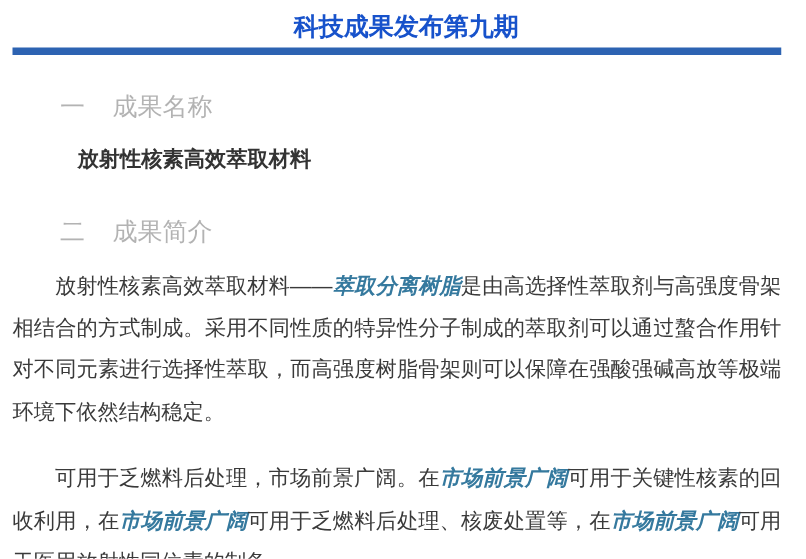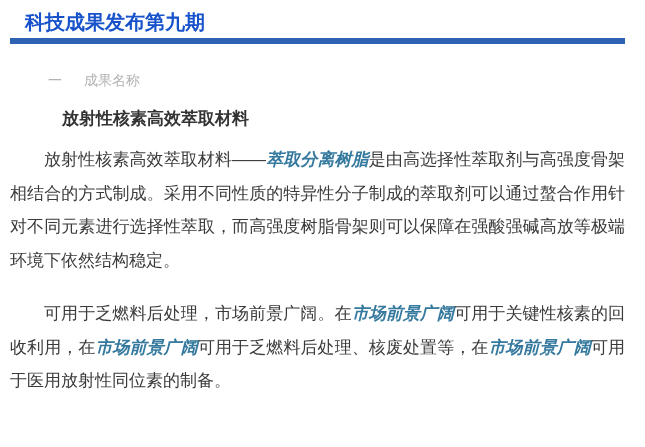--- a/index.html
+++ b/index.html
@@ -19,31 +19,32 @@
     font-family: "Liberation Sans", "DejaVu Sans", sans-serif;
   }
   .header {
     padding: 9px 20px 0 25px;
   }
   .page-title {
     font-size: 20px;
     line-height: 26px;
     font-weight: bold;
     color: var(--title-blue);
+    text-align: center;
   }
   .divider {
     height: 6px;
     margin: 3px 20px 0 10px;
     background: var(--divider-blue);
   }
   .main {
     padding: 0 20px 0 10px;
   }
   .section-heading {
-    font-size: 14px;
+    font-size: 20px;
     color: var(--section-gray);
     padding-left: 38px;
   }
   .section-heading .section-label { margin-left: 22px; }
   .section-one { margin-top: 28px; }
   .achievement-name {
     margin-top: 17px;
     padding-left: 52px;
     font-size: 17px;
     font-weight: bold;
@@ -76,18 +77,21 @@
 <div class="divider"></div>
 
 <main class="main">
 
   <div class="section-heading section-one">
     <span class="section-number">一</span><span class="section-label">成果名称</span>
   </div>
 
   <div class="achievement-name">放射性核素高效萃取材料</div>
 
+  <div class="section-heading section-two">
+    <span class="section-number">二</span><span class="section-label">成果简介</span>
+  </div>
 
   <p class="body-paragraph paragraph-intro"><span>放射性核素高效萃取材料——</span><span class="hl">萃取分离树脂</span><span>是由高选择性萃取剂与高强度骨架相结合的方式制成。采用不同性质的特异性分子制成的萃取剂可以通过螯合作用针对不同元素进行选择性萃取，而高强度树脂骨架则可以保障在强酸强碱高放等极端环境下依然结构稳定。</span></p>
 
   <p class="body-paragraph paragraph-applications"><span>可用于乏燃料后处理，市场前景广阔。在</span><span class="hl">市场前景广阔</span><span>可用于关键性核素的回收利用，在</span><span class="hl">市场前景广阔</span><span>可用于乏燃料后处理、核废处置等，在</span><span class="hl">市场前景广阔</span><span>可用于医用放射性同位素的制备。</span></p>
 
 </main>
 
 </body></html>

